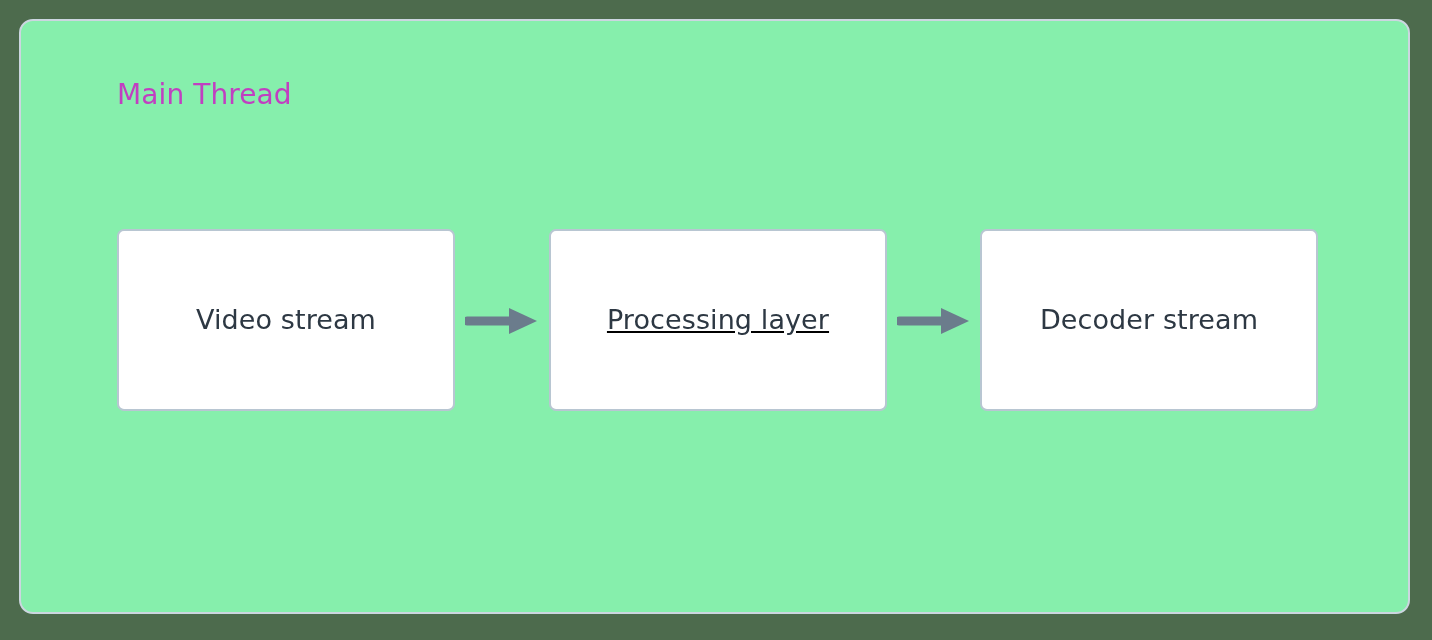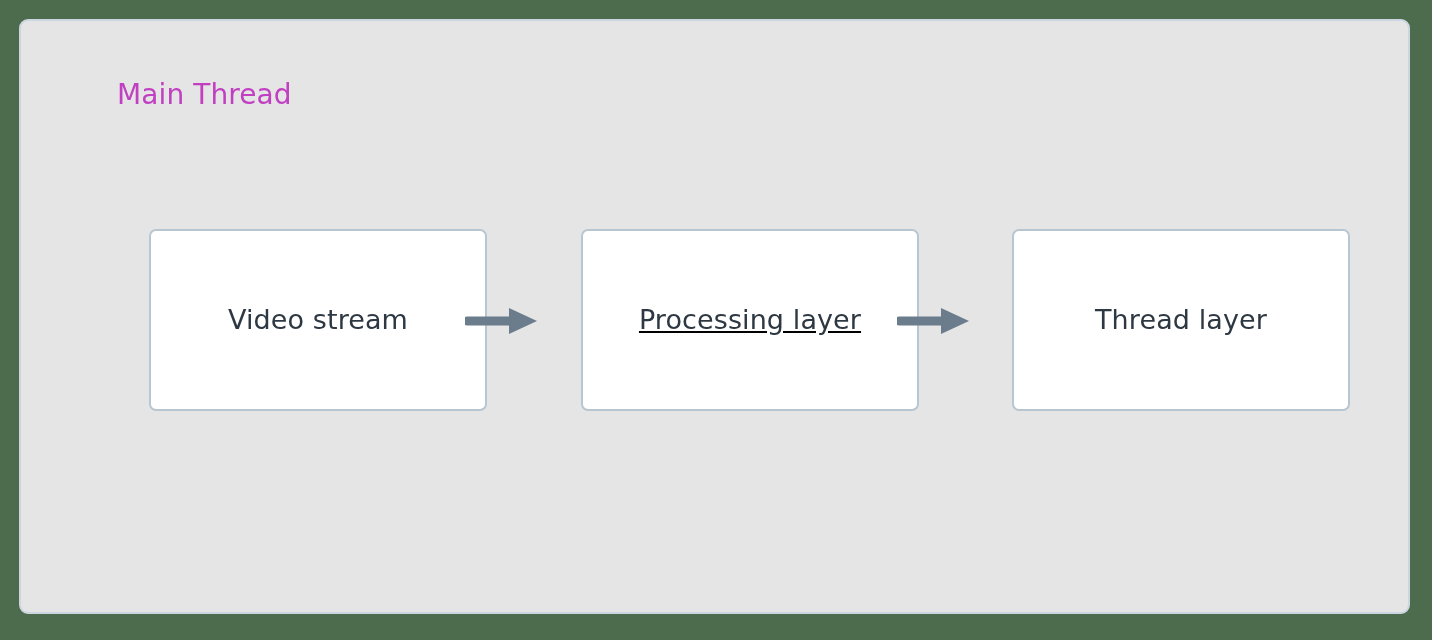--- a/index.html
+++ b/index.html
@@ -20,23 +20,23 @@
     height: 640px;
   }
 
   
   .diagram-container {
     position: absolute;
     left: 19px;
     top: 19px;
     width: 1391px;
     height: 595px;
-    background: #e5e5e5;
+    background: #86efac;
     border: 2px solid #ccd6e0;
-    border-radius: 9px;
+    border-radius: 14px;
     box-sizing: border-box;
   }
 
   
   .cluster-title {
     position: absolute;
     left: 96px;
     top: 57px;
     font-size: 28px;
     line-height: 34px;
@@ -51,21 +51,20 @@
     top: 208px;
     width: 338px;
     height: 182px;
     background: #ffffff;
     border: 2px solid #b8c6d2;
     border-radius: 7px;
     box-sizing: border-box;
     display: flex;
     align-items: center;
     justify-content: center;
-    margin-left: 32px;
   }
   .node-label {
     font-size: 27px;
     line-height: 32px;
     color: #2d3843;
     white-space: nowrap;
     letter-spacing: 0.1px;
   }
 
   #node-video-stream     { left: 96px; }
@@ -108,17 +107,17 @@
     </div>
 
     <div class="edge" id="edge-processing-to-decoder">
       <svg width="74" height="34" viewBox="0 0 74 34" xmlns="http://www.w3.org/2000/svg">
         <line x1="2" y1="17" x2="50" y2="17" stroke="#6b7c8c" stroke-width="9" stroke-linecap="round"></line>
         <polygon points="44,4 72,17 44,30" fill="#6b7c8c"></polygon>
       </svg>
     </div>
 
     <div class="node" id="node-decoder-layer">
-      <span class="node-label">Thread layer</span>
+      <span class="node-label">Decoder stream</span>
     </div>
 
   </div>
 </div>
 
 </body></html>

